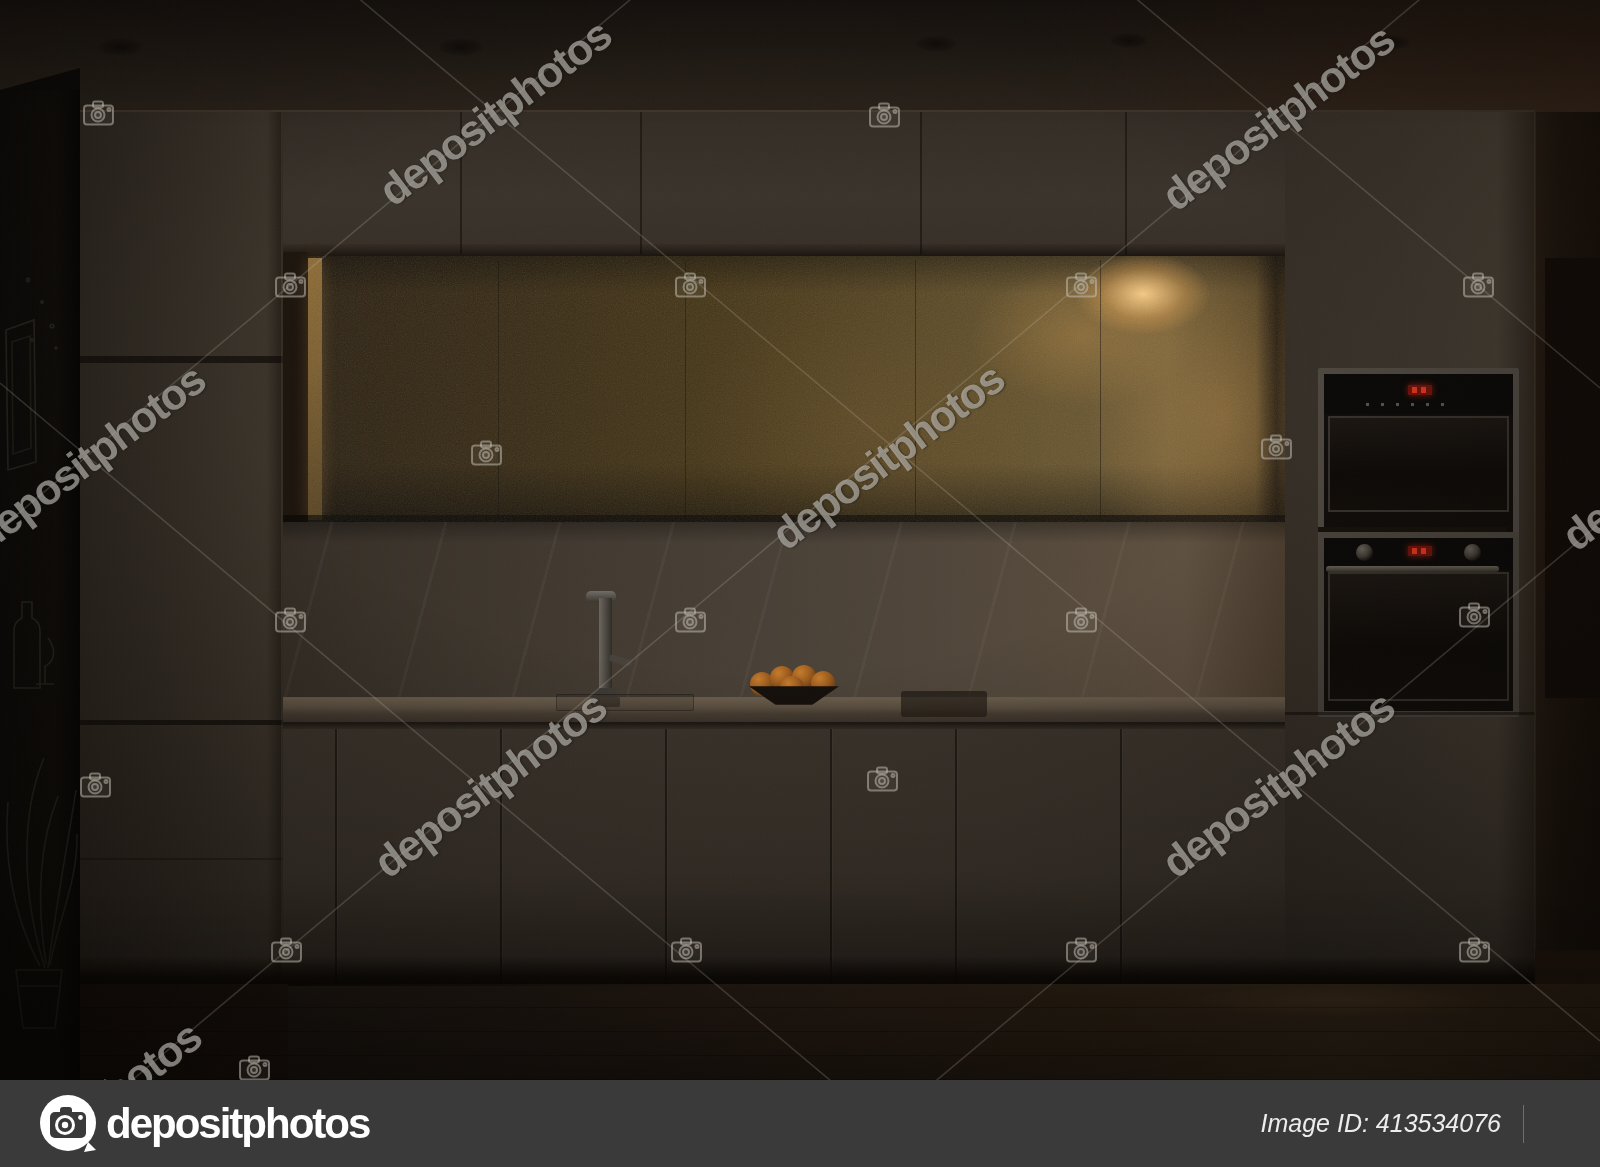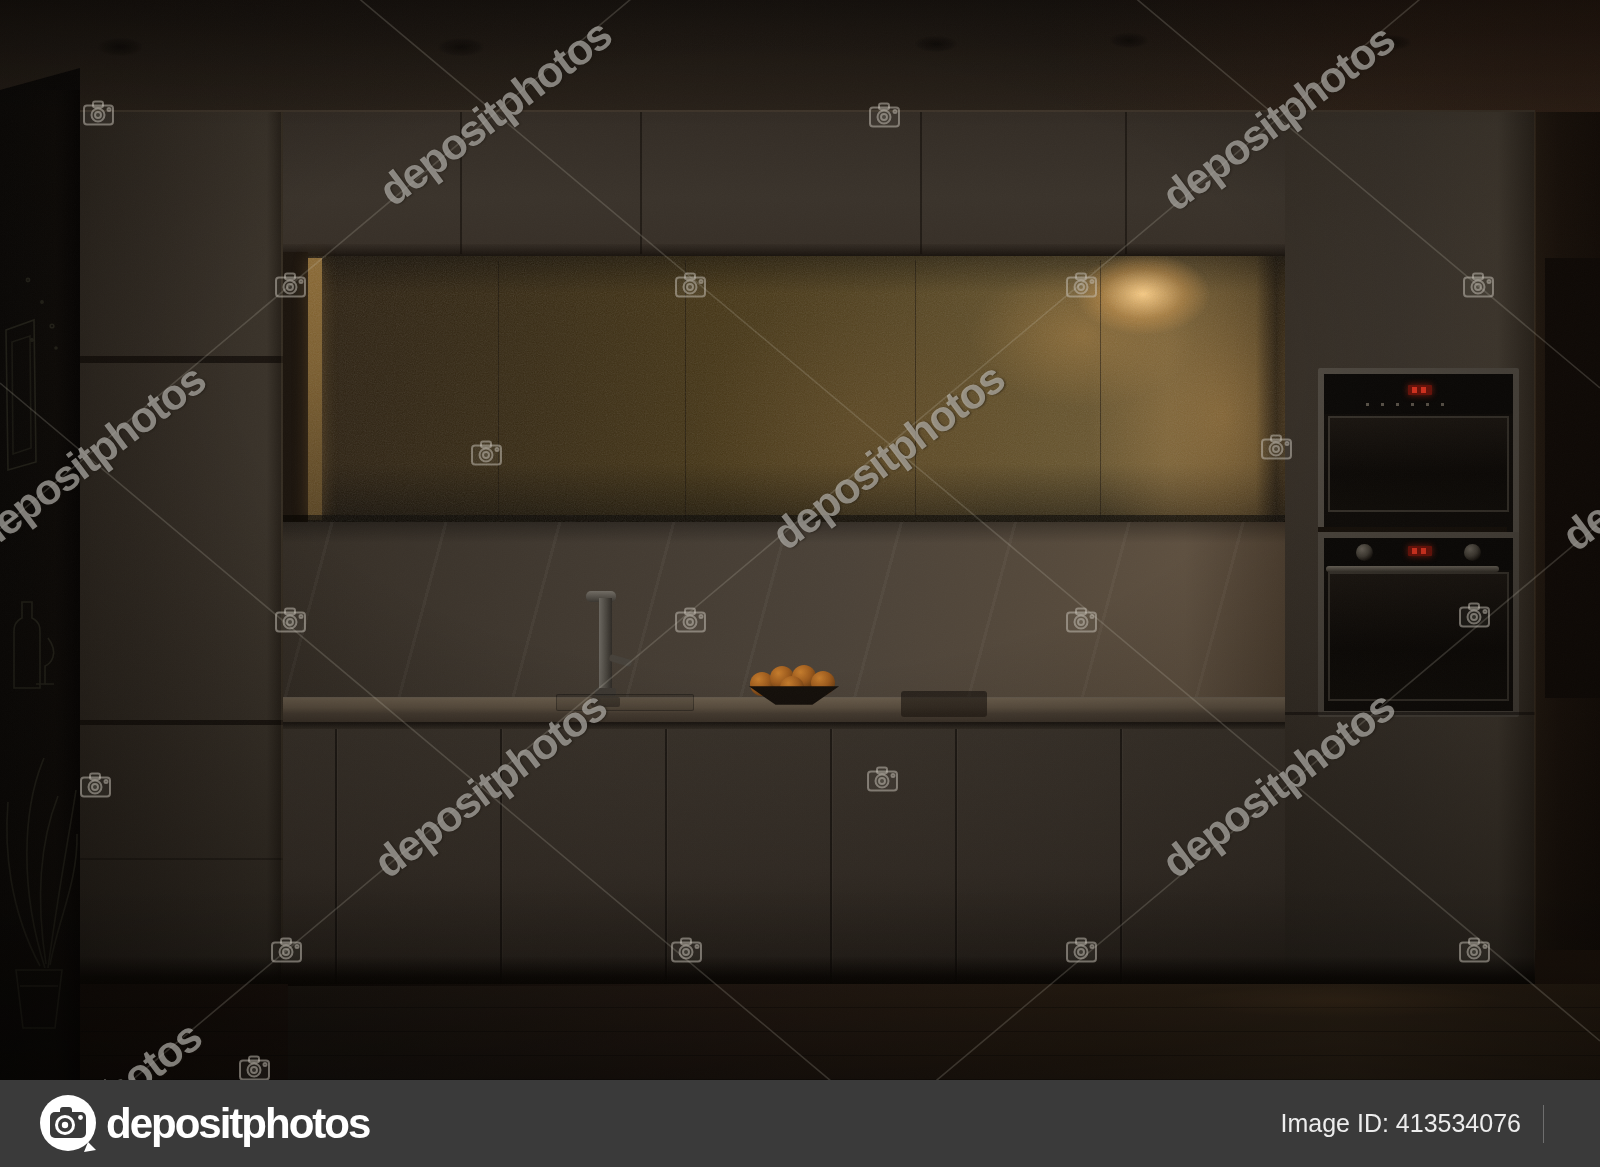--- a/index.html
+++ b/index.html
@@ -152,21 +152,21 @@
     font-weight:700;font-size:43px;letter-spacing:-1.5px;white-space:nowrap;
     color:rgba(208,206,202,0.58);text-shadow:1px 1px 2px rgba(25,20,14,0.45);}
   .wm-cam{position:absolute;transform:translate(-50%,-50%);width:38px;height:31px;}
   .wm-cam svg rect,.wm-cam svg circle{fill:rgba(190,184,174,0.07);stroke:rgba(202,196,186,0.5);stroke-width:2px;}
 
   
   #footer{left:0;top:1080px;width:1600px;height:87px;background:#3a3a3a;
     display:flex;align-items:center;justify-content:space-between;}
   #brand{display:flex;align-items:center;margin-left:38px;}
   #brand-name{color:#ffffff;font-weight:700;font-size:42px;letter-spacing:-2px;margin-left:8px;}
-  #footer-right{display:flex;align-items:center;margin-right:34px;color:#ededed;font-size:25px;}
+  #footer-right{display:flex;align-items:center;margin-right:54px;color:#ededed;font-size:25px;font-style:italic;}
   #footer-divider{width:1px;height:38px;background:#6e6e6e;margin:0 22px;}
 </style>
 </head>
 <body>
 
 <div id="photo">
 
   <div id="ceiling" class="abs"></div>
   <div id="ceiling-warm" class="abs"></div>
   <div class="abs downlight" style="left:98px;top:38px;width:44px;height:18px;"></div>

